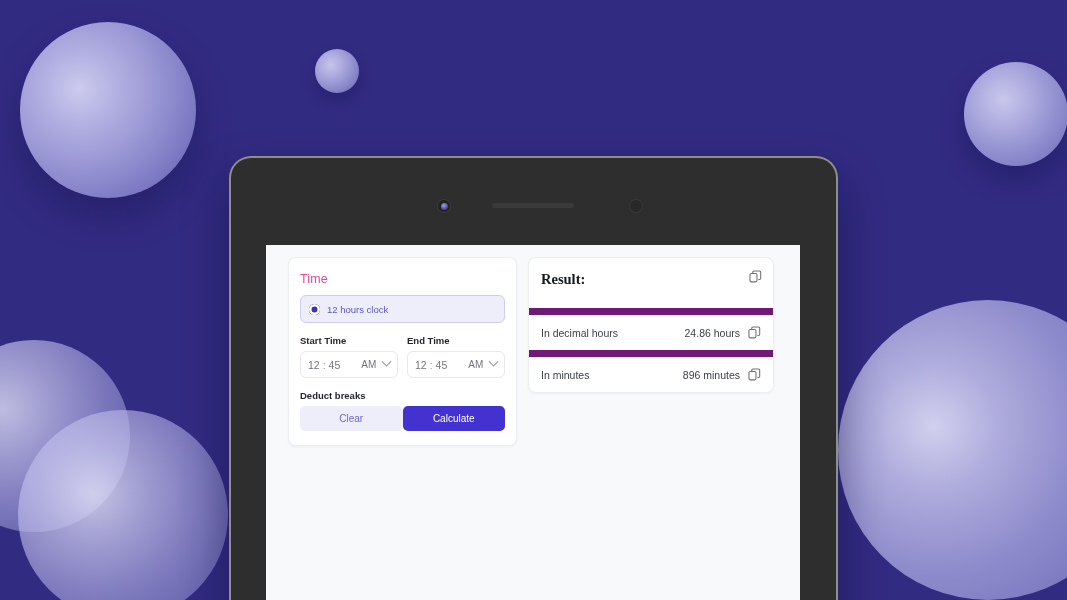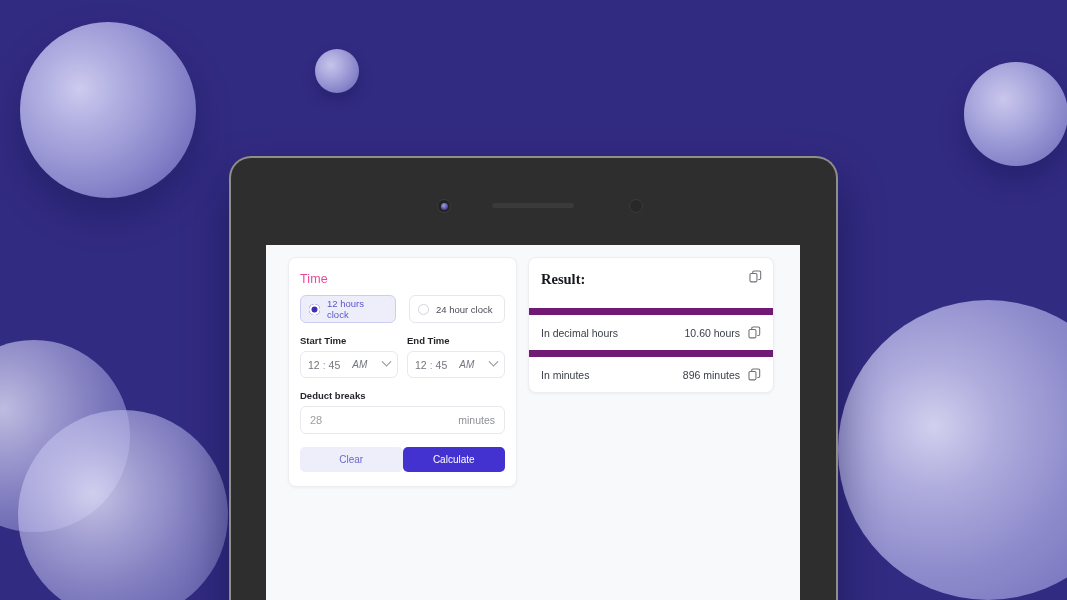--- a/index.html
+++ b/index.html
@@ -192,21 +192,21 @@
     display: flex;
     align-items: center;
     padding: 0 7px;
     gap: 3px;
     font-size: 10.5px;
     color: #72757e;
     cursor: text;
     text-align: right;
   }
   .time-box .sep { color: #9a9da5; }
-  .time-box .ampm { margin-left: 9px; font-size: 10px; font-style: italic; }
+  .time-box .ampm { margin-left: 18px; font-size: 10px; }
   .chev {
     margin-left: auto;
     width: 7px; height: 7px;
     border-right: 1.3px solid #8c8f97;
     border-bottom: 1.3px solid #8c8f97;
     transform: rotate(45deg) translate(-2px,-2px);
   }
 
   
   #breaks-box {
@@ -294,24 +294,20 @@
       <div id="screen-inner">
 
         <div class="card" id="time-card">
 
           <div class="section-title">Time</div>
 
           <div class="radio-row">
             <div class="radio-pill selected">
               <span class="radio-dot"></span>
               <span>12 hours clock</span>
-            </div>
-            <div class="radio-pill">
-              <span class="radio-dot"></span>
-              <span>24 hour clock</span>
             </div>
           </div>
 
           <div class="time-row">
             <div class="time-col">
               <span class="field-label">Start Time</span>
               <div class="time-box">
                 <span>12</span>
                 <span class="sep">:</span>
                 <span>45</span>
@@ -325,24 +321,20 @@
                 <span>12</span>
                 <span class="sep">:</span>
                 <span>45</span>
                 <span class="ampm">AM</span>
                 <span class="chev"></span>
               </div>
             </div>
           </div>
 
           <span class="field-label">Deduct breaks</span>
-          <div id="breaks-box">
-            <span id="breaks-value" placeholder="0">28</span>
-            <span id="breaks-unit">minutes</span>
-          </div>
 
           <div class="btn-row">
             <button class="btn" id="clear-btn">Clear</button>
             <button class="btn" id="calculate-btn">Calculate</button>
           </div>
         </div>
 
         <div class="card" id="result-card">
 
           <div id="result-head">
@@ -350,21 +342,21 @@
 
             <svg id="copy-top" class="copy-icon" viewBox="0 0 16 16" fill="none">
               <rect x="1.2" y="4.2" width="8.6" height="10.4" rx="1.6" stroke="#6d7077" stroke-width="1.3"></rect>
               <path d="M4.6 4.2V2.9a1.6 1.6 0 0 1 1.6-1.6h6.6a1.6 1.6 0 0 1 1.6 1.6v7.2a1.6 1.6 0 0 1-1.6 1.6h-1.3" stroke="#6d7077" stroke-width="1.3" stroke-linejoin="round"></path>
             </svg>
 
           </div>
 
           <div class="result-row">
             <span class="result-label">In decimal hours</span>
-            <span class="result-value">10.60 hours</span>
+            <span class="result-value">24.86 hours</span>
             <svg class="copy-icon" viewBox="0 0 16 16" fill="none">
               <rect x="1.2" y="4.2" width="8.6" height="10.4" rx="1.6" stroke="#6d7077" stroke-width="1.3"></rect>
               <path d="M4.6 4.2V2.9a1.6 1.6 0 0 1 1.6-1.6h6.6a1.6 1.6 0 0 1 1.6 1.6v7.2a1.6 1.6 0 0 1-1.6 1.6h-1.3" stroke="#6d7077" stroke-width="1.3" stroke-linejoin="round"></path>
             </svg>
           </div>
 
           <div class="result-row">
             <span class="result-label">In minutes</span>
             <span class="result-value">896 minutes</span>
             <svg class="copy-icon" viewBox="0 0 16 16" fill="none">

